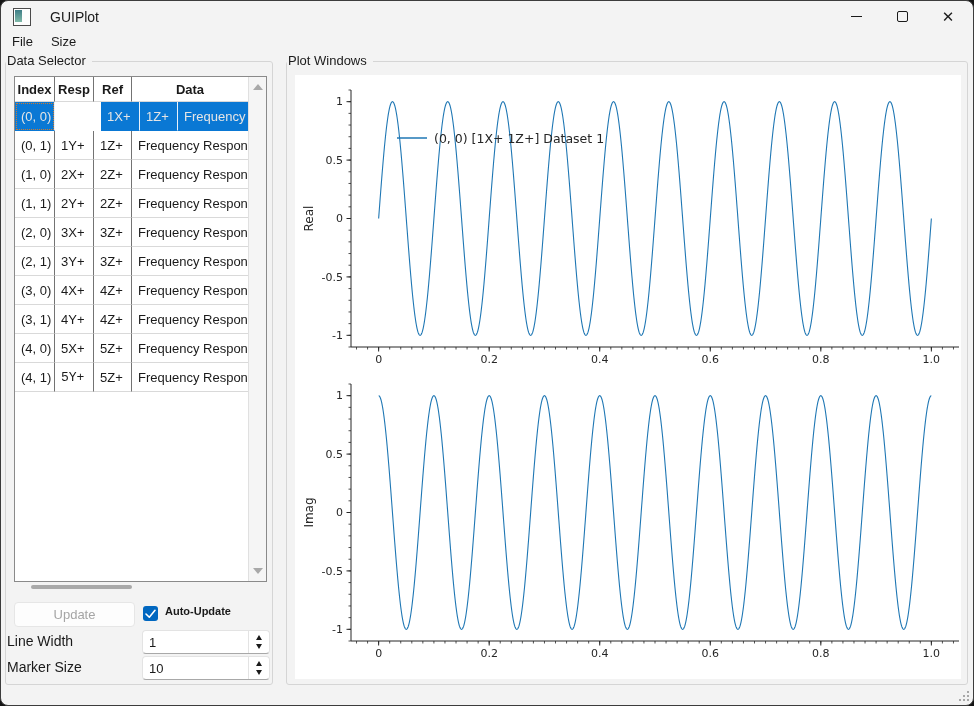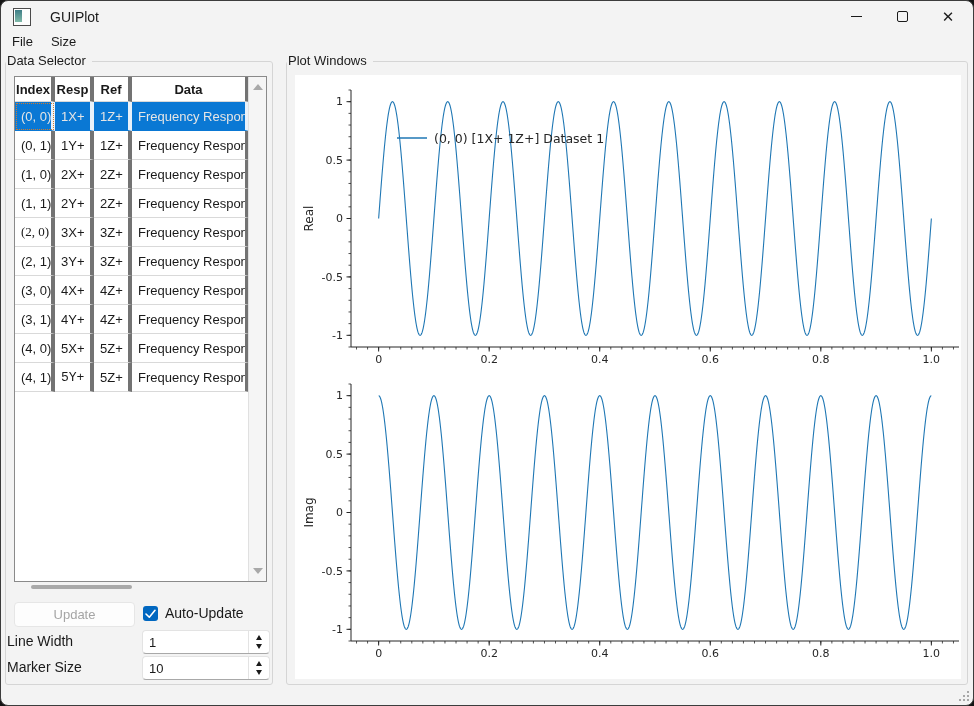--- a/index.html
+++ b/index.html
@@ -24,37 +24,37 @@
   
   .groupbox{position:absolute;border:1px solid #d5d5d5;border-radius:3px;}
   .groupbox-label{position:absolute;top:-9px;left:0;background:#f3f3f3;padding:0 6px 0 1px;font-size:13px;color:#1a1a1a;line-height:16px;}
   #group-data{left:4px;top:60px;width:266px;height:622px;}
   #group-plots{left:285px;top:60px;width:680px;height:622px;}
 
   
   #table{position:absolute;left:8px;top:14px;width:251px;height:504px;background:#fff;border:1px solid #8a8a8a;overflow:hidden;}
   #table-inner{position:absolute;left:0;top:0;right:17px;bottom:0;}
   .trow{display:flex;width:100%;}
-  .tcell{box-sizing:border-box;border-right:4px solid #737373;border-bottom:1px solid #d9d9d9;font-size:13px;color:#1a1a1a;padding:0 0 0 6px;display:flex;align-items:center;overflow:hidden;white-space:nowrap;}
+  .tcell{box-sizing:border-box;border-right:1px solid #737373;border-bottom:1px solid #d9d9d9;font-size:13px;color:#1a1a1a;padding:0 0 0 6px;display:flex;align-items:center;overflow:hidden;white-space:nowrap;}
   .thead .tcell{font-weight:bold;justify-content:center;padding-left:0;height:25px;border-bottom:1px solid #d9d9d9;}
   .tbody .tcell{height:29px;}
   .trow.selected .tcell{background:#0a78d4;color:#e5e5e5;border-right-color:#e8f1fa;border-bottom-color:#0a78d4;}
   .focus-cell{outline:1px dotted #cf7c2e;outline-offset:-2px;}
   
   #vscroll{position:absolute;top:0;right:0;width:17px;bottom:0;background:#f5f5f5;border-left:1px solid #e0e0e0;}
   .arr{position:absolute;left:50%;transform:translateX(-50%);width:0;height:0;border-left:5px solid transparent;border-right:5px solid transparent;}
   .arr-up{top:7px;border-bottom:6px solid #a9a9a9;}
   .arr-down{bottom:7px;border-top:6px solid #a9a9a9;}
   
   #hscroll-thumb{position:absolute;left:25px;top:523px;width:101px;height:4px;border-radius:2px;background:#a9a9a9;}
 
   
   #update-btn{position:absolute;left:8px;top:540px;width:119px;height:23px;background:#fdfdfd;border:1px solid #e6e6e6;border-radius:4px;font-size:13px;color:#a5a5a5;display:flex;align-items:center;justify-content:center;}
   #auto-update-box{position:absolute;left:137px;top:544px;width:15px;height:15px;background:#0067c0;border-radius:3px;}
-  #auto-update-label{position:absolute;left:159px;top:543px;font-size:14px;color:#1a1a1a;}
+  #auto-update-label{position:absolute;left:159px;top:543px;font-size:11px;color:#1a1a1a;font-weight:bold;}
   .field-label{position:absolute;left:1px;font-size:14px;color:#1a1a1a;height:23px;line-height:23px;}
   .spinbox{position:absolute;left:136px;width:126px;height:22px;background:#fff;border:1px solid #e3e3e3;border-bottom:1px solid #a8a8a8;border-radius:4px;box-sizing:content-box;}
   .spinbox input{position:absolute;left:6px;top:0;width:90px;height:100%;border:none;outline:none;font-size:13px;font-family:"Liberation Sans","DejaVu Sans",sans-serif;color:#1a1a1a;background:transparent;padding:0;}
   .spin-btns{position:absolute;right:0;top:0;width:20px;height:100%;border-left:1px solid #e3e3e3;}
   .tri{position:absolute;left:50%;transform:translateX(-50%);width:0;height:0;border-left:3.5px solid transparent;border-right:3.5px solid transparent;}
   .tri-up{top:4px;border-bottom:5px solid #1a1a1a;}
   .tri-down{bottom:4px;border-top:5px solid #1a1a1a;}
 
   
   #figure-canvas{position:absolute;left:8px;top:13px;width:666px;height:604px;background:#ffffff;}
@@ -97,21 +97,21 @@
     <div id="table">
       <div id="table-inner">
           <div class="trow thead">
             <div class="tcell" style="width: 40px; flex: 0 0 40px;">Index</div>
             <div class="tcell" style="width: 39px; flex: 0 0 39px;">Resp</div>
             <div class="tcell" style="width: 38px; flex: 0 0 38px;">Ref</div>
             <div class="tcell" style="width: 117px; flex: 0 0 117px;">Data</div>
           </div>
           <div class="trow tbody selected">
             <div class="tcell focus-cell" style="width: 40px; flex: 0 0 40px;">(0, 0)</div>
-            <div class="tcell" style="width: 39px; flex: 0 0 39px;">1X+</div>
+            <div class="tcell" style="width: 39px; flex: 0 0 39px; margin-left: 46px;">1X+</div>
             <div class="tcell" style="width: 38px; flex: 0 0 38px;">1Z+</div>
             <div class="tcell" style="width: 117px; flex: 0 0 117px;">Frequency Response F</div>
           </div>
           <div class="trow tbody">
             <div class="tcell" style="width: 40px; flex: 0 0 40px;">(0, 1)</div>
             <div class="tcell" style="width: 39px; flex: 0 0 39px;">1Y+</div>
             <div class="tcell" style="width: 38px; flex: 0 0 38px;">1Z+</div>
             <div class="tcell" style="width: 117px; flex: 0 0 117px;">Frequency Response F</div>
           </div>
           <div class="trow tbody">
@@ -120,21 +120,21 @@
             <div class="tcell" style="width: 38px; flex: 0 0 38px;">2Z+</div>
             <div class="tcell" style="width: 117px; flex: 0 0 117px;">Frequency Response F</div>
           </div>
           <div class="trow tbody">
             <div class="tcell" style="width: 40px; flex: 0 0 40px;">(1, 1)</div>
             <div class="tcell" style="width: 39px; flex: 0 0 39px;">2Y+</div>
             <div class="tcell" style="width: 38px; flex: 0 0 38px;">2Z+</div>
             <div class="tcell" style="width: 117px; flex: 0 0 117px;">Frequency Response F</div>
           </div>
           <div class="trow tbody">
-            <div class="tcell" style="width: 40px; flex: 0 0 40px; font-family: Liberation Serif, serif;">(2, 0)</div>
+            <div class="tcell" style="width: 40px; flex: 0 0 40px;">(2, 0)</div>
             <div class="tcell" style="width: 39px; flex: 0 0 39px;">3X+</div>
             <div class="tcell" style="width: 38px; flex: 0 0 38px;">3Z+</div>
             <div class="tcell" style="width: 117px; flex: 0 0 117px;">Frequency Response F</div>
           </div>
           <div class="trow tbody">
             <div class="tcell" style="width: 40px; flex: 0 0 40px;">(2, 1)</div>
             <div class="tcell" style="width: 39px; flex: 0 0 39px;">3Y+</div>
             <div class="tcell" style="width: 38px; flex: 0 0 38px;">3Z+</div>
             <div class="tcell" style="width: 117px; flex: 0 0 117px;">Frequency Response F</div>
           </div>

